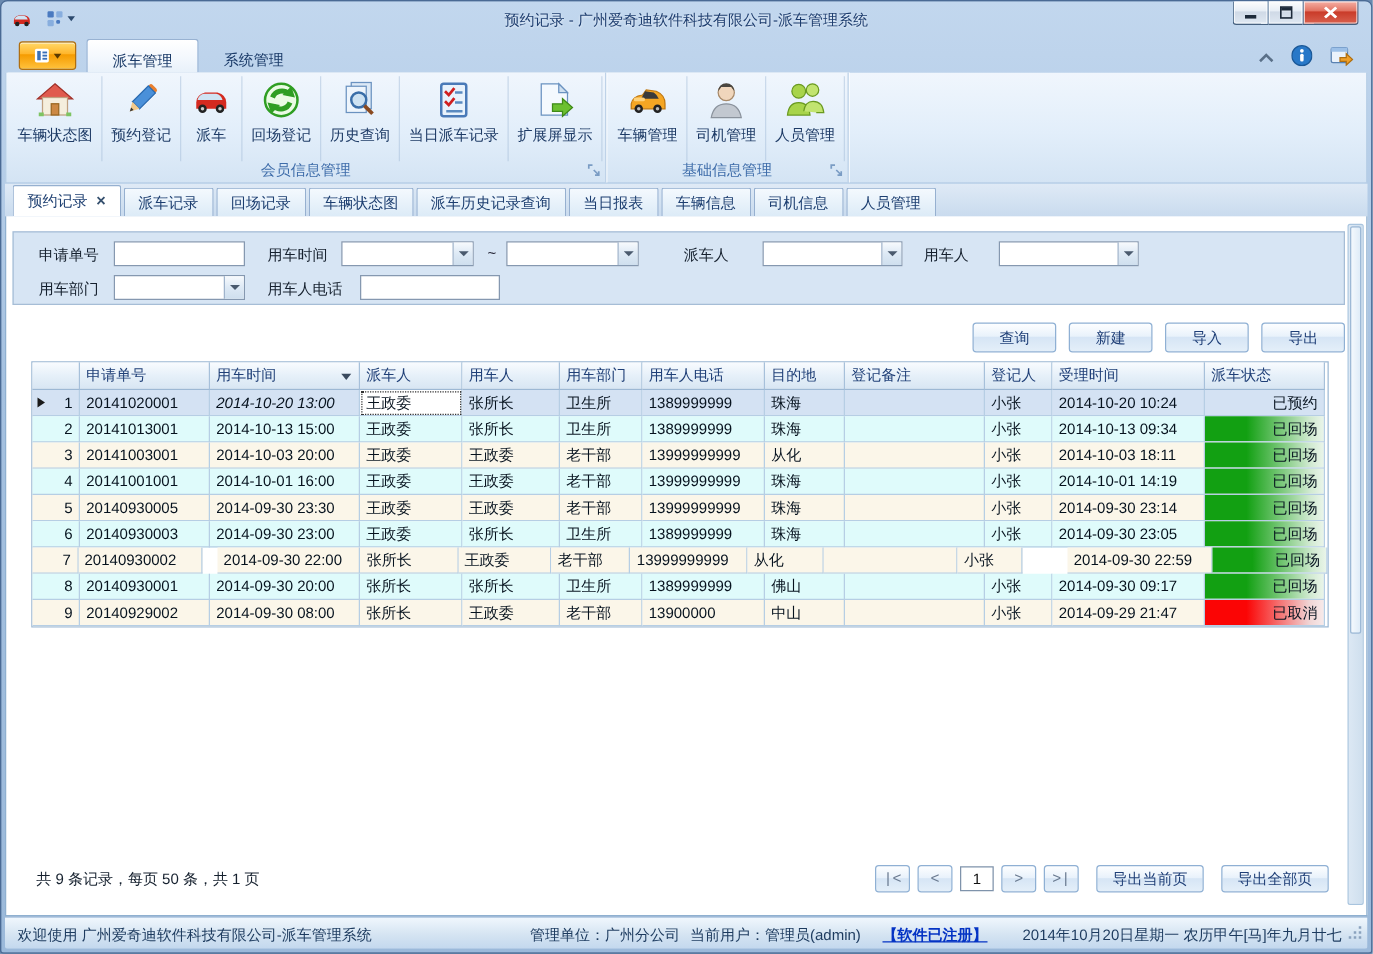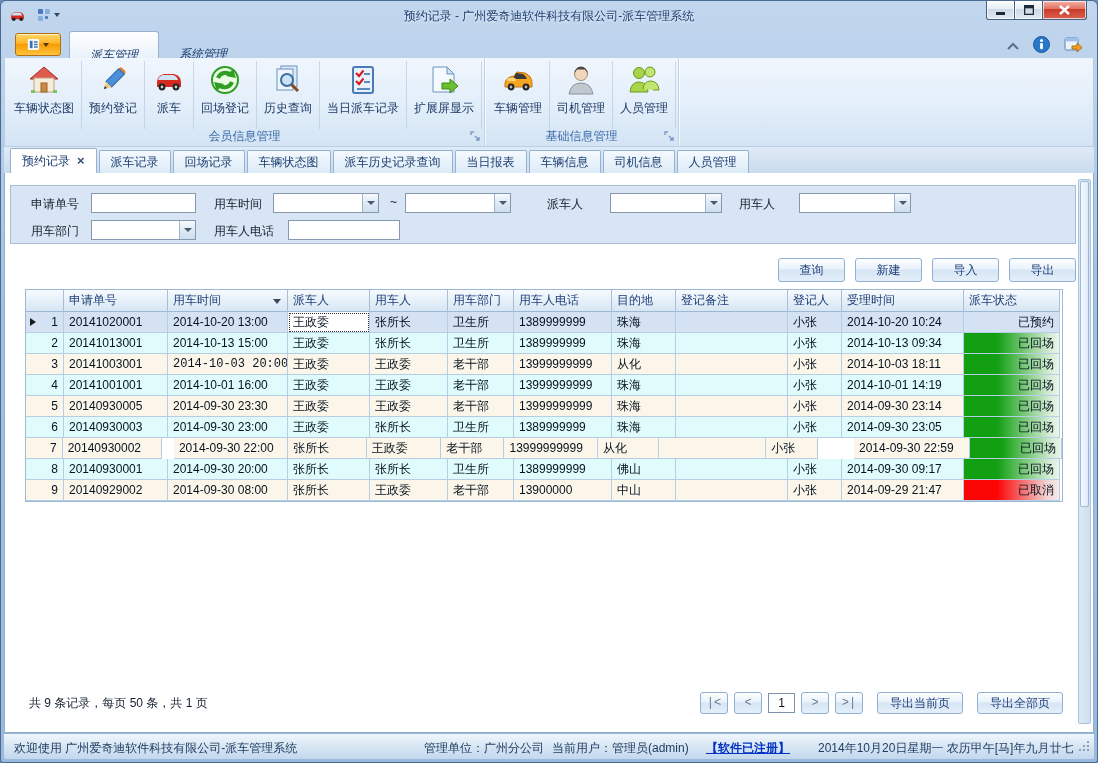--- a/index.html
+++ b/index.html
@@ -15,21 +15,21 @@
   .wincontrols { position:absolute; right:10px; top:0; display:flex; }
   .winbtn { height:19px; border:1px solid #45607f; border-top:none; display:flex; align-items:center; justify-content:center; background:linear-gradient(#fdfdfd,#e6edf5 45%,#cfd9e6 46%,#dfe8f2); box-shadow:inset 0 0 0 1px rgba(255,255,255,.7); }
   .winbtn.min { width:29px; border-radius:0 0 0 3px; }
   .winbtn.max { width:27px; border-left:none; border-right:none; }
   .winbtn.close { width:45px; border-radius:0 0 3px 0; background:linear-gradient(#f6b1a6,#e1705f 45%,#c93a28 46%,#d8604e); }
 
   
   .tabrow { position:relative; height:27px; }
   .appbtn { position:absolute; left:14px; top:2px; width:46px; height:23px; border:1px solid #b06f10; border-radius:3px; background:linear-gradient(#ffd96a,#ffb428 45%,#f59b00 46%,#ffc23c); display:flex; align-items:center; justify-content:center; gap:3px; box-shadow:inset 0 1px 0 rgba(255,255,255,.6); }
   .ribbon-tabs { position:absolute; left:68px; top:0; height:27px; display:flex; }
-  .ribbon-tab { padding:10px 20px; height:27px; line-height:26px; color:#1a3a68;font-style:italic; }
+  .ribbon-tab { padding:4px 20px; height:27px; line-height:26px; color:#1a3a68; }
   .ribbon-tab.active { background:linear-gradient(#ffffff,#f2f7fd 60%,#e8f1fa); border:1px solid #98b2d2; border-bottom:none; border-radius:3px 3px 0 0; }
   .tabrow-right { position:absolute; right:14px; top:5px; display:flex; align-items:center; gap:14px; }
 
   
   .ribbon { position:relative; height:89px; margin:0 3px; background:linear-gradient(#f0f6fd,#e2eefa 55%,#d4e4f4); border:1px solid #b8cfe6; border-top:none; border-radius:0 0 2px 2px; display:flex; }
   .rgroup { position:relative; height:100%; padding:3px 2px 16px 2px; display:flex; align-items:flex-start; border-right:1px solid #bed2e8; box-shadow:1px 0 0 rgba(255,255,255,.7); }
   .rbtn { height:68px; padding:2px 7px 0 7px; display:flex; flex-direction:column; align-items:center; justify-content:flex-start; gap:3px; border-right:1px solid rgba(165,190,218,.5); }
   .rbtn:last-child { border-right:none; }
   .rbtn .ric { width:34px; height:34px; display:flex; align-items:center; justify-content:center; }
   .rbtn .rlabel { color:#1e3b66; white-space:nowrap; }
@@ -388,21 +388,21 @@
           <div class="g-cell" style="width: 98px;">用车人电话</div>
           <div class="g-cell" style="width: 64px;">目的地</div>
           <div class="g-cell" style="width: 112px;">登记备注</div>
           <div class="g-cell" style="width: 54px;">登记人</div>
           <div class="g-cell" style="width: 122px;">受理时间</div>
           <div class="g-cell" style="width: 96px;">派车状态</div>
         </div>
         <div class="g-row">
           <div class="g-cell num sel" style="width: 38px;">1<span class="row-arrow"></span></div>
           <div class="g-cell sel" style="width: 104px;">20141020001</div>
-          <div class="g-cell sel" style="width: 120px;">2014-10-20 13:00</div>
+          <div class="g-cell sel" style="width: 120px; font-style: italic;">2014-10-20 13:00</div>
           <div class="g-cell sel focus" style="width: 82px;">王政委</div>
           <div class="g-cell sel" style="width: 78px;">张所长</div>
           <div class="g-cell sel" style="width: 66px;">卫生所</div>
           <div class="g-cell sel" style="width: 98px;">1389999999</div>
           <div class="g-cell sel" style="width: 64px;">珠海</div>
           <div class="g-cell sel" style="width: 112px;"></div>
           <div class="g-cell sel" style="width: 54px;">小张</div>
           <div class="g-cell sel" style="width: 122px;">2014-10-20 10:24</div>
           <div class="g-cell status sel" style="width: 96px;">已预约</div>
         </div>
@@ -416,21 +416,21 @@
           <div class="g-cell cyan" style="width: 98px;">1389999999</div>
           <div class="g-cell cyan" style="width: 64px;">珠海</div>
           <div class="g-cell cyan" style="width: 112px;"></div>
           <div class="g-cell cyan" style="width: 54px;">小张</div>
           <div class="g-cell cyan" style="width: 122px;">2014-10-13 09:34</div>
           <div class="g-cell status cyan st-green" style="width: 96px;">已回场</div>
         </div>
         <div class="g-row">
           <div class="g-cell num cream" style="width: 38px;">3</div>
           <div class="g-cell cream" style="width: 104px;">20141003001</div>
-          <div class="g-cell cream" style="width: 120px; font-family: Liberation Mono, monospace;">2014-10-03 20:00</div>
+          <div class="g-cell cream" style="width: 120px;">2014-10-03 20:00</div>
           <div class="g-cell cream" style="width: 82px;">王政委</div>
           <div class="g-cell cream" style="width: 78px;">王政委</div>
           <div class="g-cell cream" style="width: 66px;">老干部</div>
           <div class="g-cell cream" style="width: 98px;">13999999999</div>
           <div class="g-cell cream" style="width: 64px;">从化</div>
           <div class="g-cell cream" style="width: 112px;"></div>
           <div class="g-cell cream" style="width: 54px;">小张</div>
           <div class="g-cell cream" style="width: 122px;">2014-10-03 18:11</div>
           <div class="g-cell status cream st-green" style="width: 96px;">已回场</div>
         </div>

